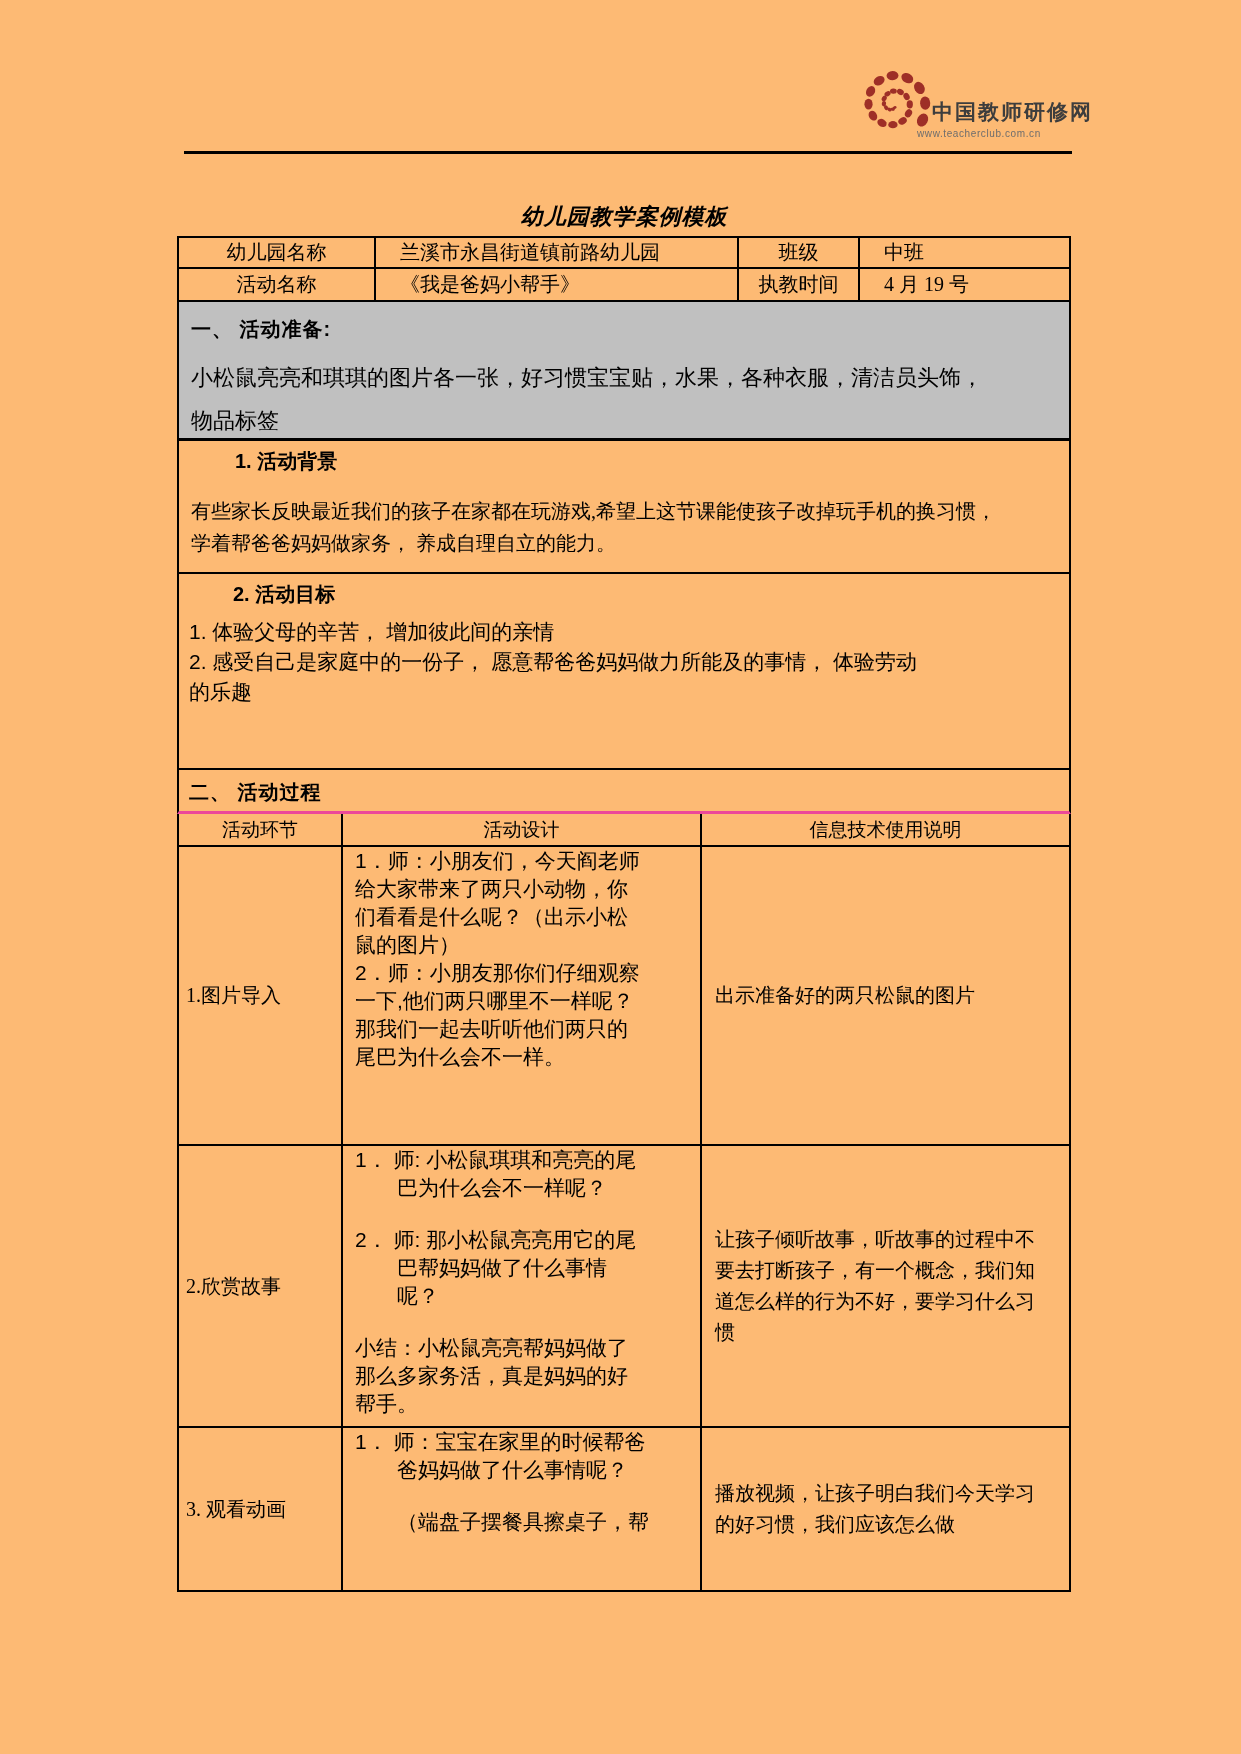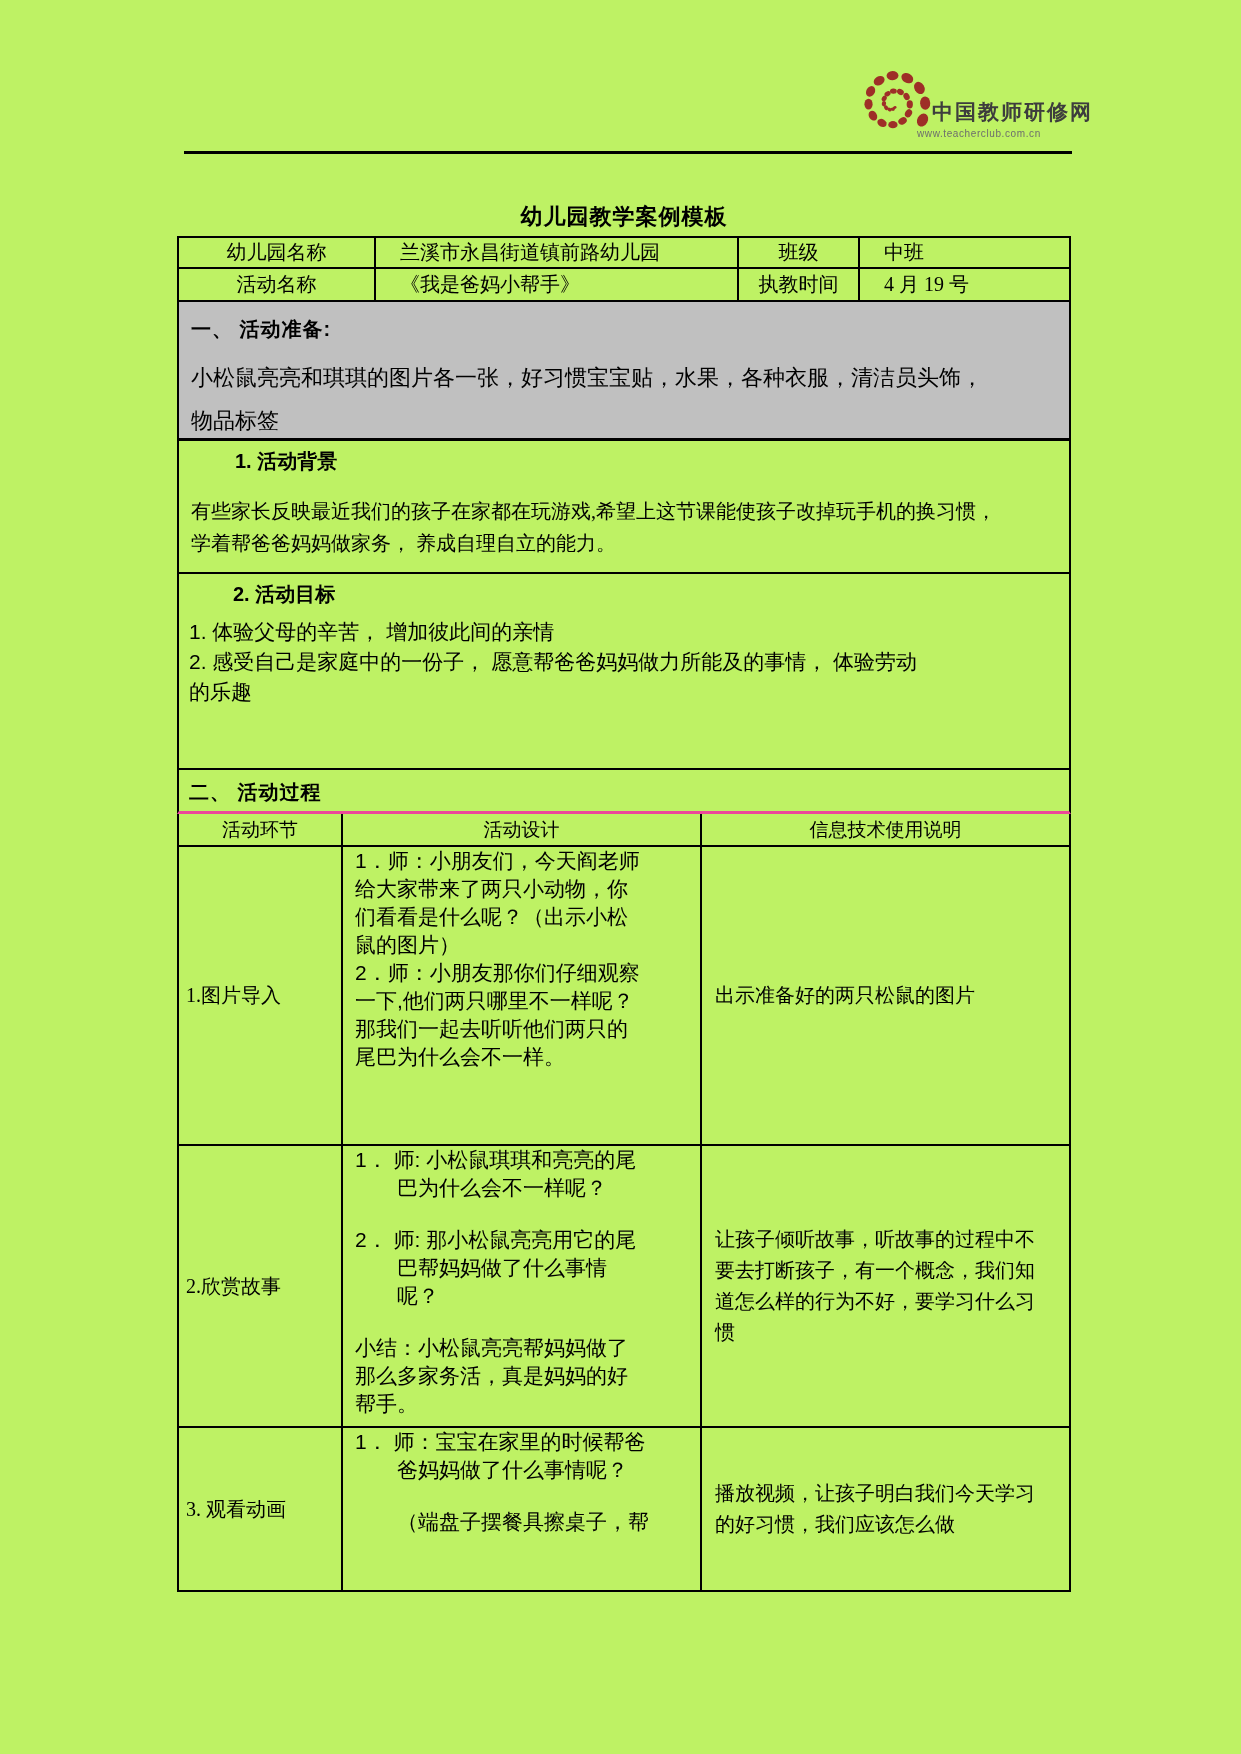--- a/index.html
+++ b/index.html
@@ -1,30 +1,30 @@
 <!DOCTYPE html>
 <html><head>
 <meta charset="utf-8">
 <style>
   html,body{margin:0;padding:0;background:#ffffff;}
-  .page{position:relative;width:1241px;height:1754px;background:#bef264;color:#000;
+  .page{position:relative;width:1241px;height:1754px;background:#fdba74;color:#000;
         font-family:"Liberation Sans",sans-serif;overflow:hidden;}
 
   
   .logo{position:absolute;left:854px;top:68px;width:240px;height:80px;}
   .logo svg{position:absolute;left:0;top:0;width:78px;height:76px;}
   .logo-title{position:absolute;left:78px;top:30px;font-size:21px;font-weight:bold;
               color:#3d3d3d;letter-spacing:2px;white-space:nowrap;}
   .logo-url{position:absolute;left:63px;top:60px;font-size:10px;color:#6d6d6d;
             letter-spacing:.6px;white-space:nowrap;}
 
   .rule{position:absolute;left:184px;top:151px;width:888px;height:3px;background:#000;}
 
   .doc-title{position:absolute;left:177px;top:202px;width:894px;text-align:center;
-             font-size:22px;font-weight:bold;letter-spacing:1px;}
+             font-size:22px;font-weight:bold;letter-spacing:1px;font-style:italic;}
 
   
   .doc{position:absolute;left:177px;top:236px;width:894px;}
   .sec{box-sizing:border-box;border-left:2px solid #000;border-right:2px solid #000;}
 
   
   .meta{display:grid;grid-template-columns:195px 363px 121px 1fr;
         border-top:2px solid #000;border-bottom:2px solid #000;
         font-family:"Liberation Serif",serif;font-size:20px;}
   .meta .cell{box-sizing:border-box;height:31px;display:flex;align-items:center;}

